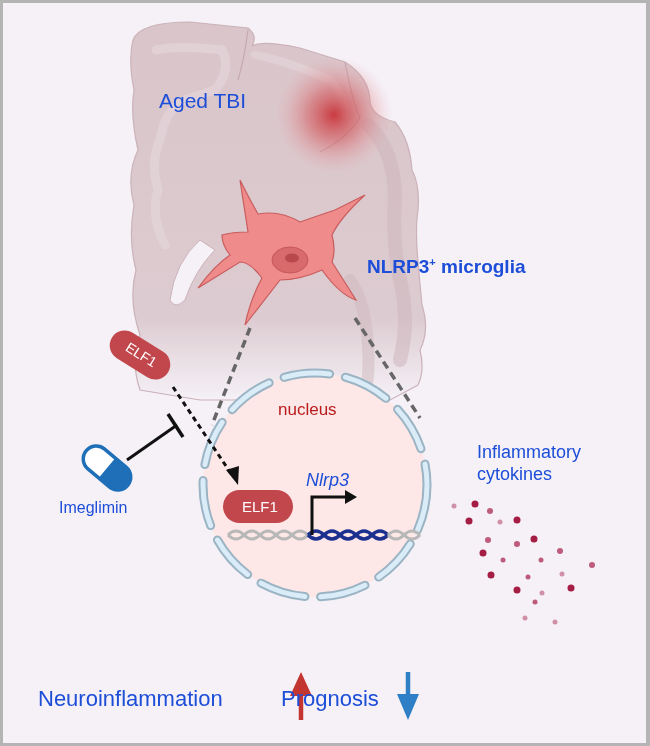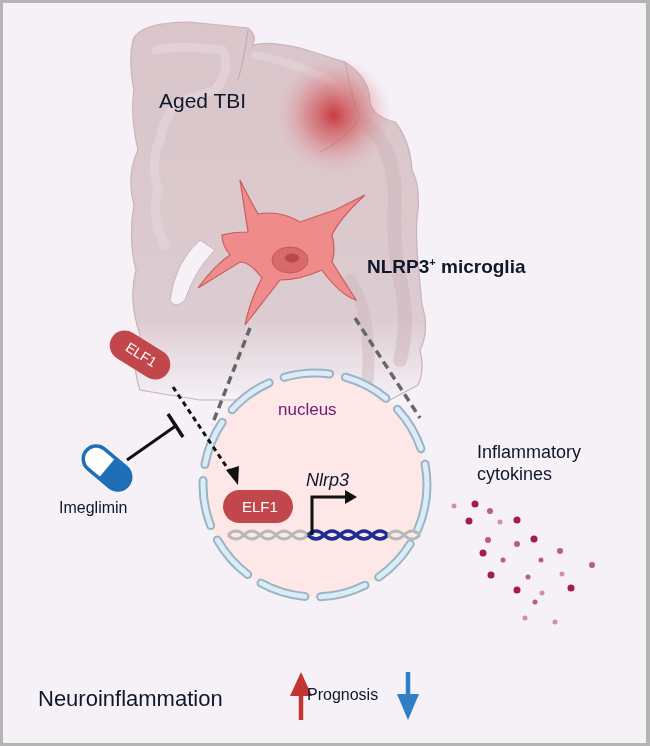--- a/index.html
+++ b/index.html
@@ -1,19 +1,19 @@
 <!DOCTYPE html>
 <html><head>
 <meta charset="utf-8">
 <style>
   html, body { margin:0; padding:0; }
   body { width:650px; height:746px; background:#b4b4b4; font-family:"Liberation Sans", sans-serif; overflow:hidden; }
   #frame { position:absolute; left:3px; top:3px; width:643px; height:740px; background:#f5f1f7; overflow:hidden; }
   svg { position:absolute; left:0; top:0; }
-  .lbl { position:absolute; color:#0f172a; font-family:"Liberation Sans", sans-serif; white-space:nowrap; }
+  .lbl { position:absolute; color:#1d4ed8; font-family:"Liberation Sans", sans-serif; white-space:nowrap; }
 </style>
 </head>
 <body>
 
 <div id="frame">
   <svg width="643" height="740" viewBox="3 3 643 740">
     <defs>
       <radialGradient id="lesionGrad" cx="0.5" cy="0.5" r="0.5">
         <stop offset="0" stop-color="#c8343a" stop-opacity="0.95"></stop>
         <stop offset="0.45" stop-color="#d45a5e" stop-opacity="0.55"></stop>
@@ -116,24 +116,24 @@
       <path d="M290 696 L301 672 L312 696 Z" fill="#c23530"></path>
     </g>
     <g>
       <line x1="408" y1="672" x2="408" y2="700" stroke="#2f7fc7" stroke-width="4.5"></line>
       <path d="M397 694 L408 720 L419 694 Z" fill="#2f7fc7"></path>
     </g>
   </svg>
 
   <div class="lbl" style="left:156px;top:86px;font-size:21px;">Aged TBI</div>
   <div class="lbl" style="left:364px;top:253px;font-size:19px;font-weight:bold;"><span>NLRP3</span><sup style="font-size:11px;">+</sup><span> microglia</span></div>
-  <div class="lbl" style="left:275px;top:397px;font-size:17px;color:#701a75;">nucleus</div>
+  <div class="lbl" style="left:275px;top:397px;font-size:17px;color:#b91c1c;">nucleus</div>
   <div class="lbl" style="left:239px;top:495px;font-size:15px;color:#fff;">ELF1</div>
   <div class="lbl" style="left:120px;top:345px;font-size:14px;color:#fff;transform:rotate(32deg);transform-origin:20px 10px;">ELF1</div>
   <div class="lbl" style="left:303px;top:467px;font-size:18px;font-style:italic;">Nlrp3</div>
   <div class="lbl" style="left:56px;top:496px;font-size:16px;">Imeglimin</div>
   <div class="lbl" style="left:35px;top:683px;font-size:22px;">Neuroinflammation</div>
   <div class="lbl" style="left:474px;top:438px;font-size:18px;line-height:22px;">
       <div>Inflammatory</div>
       <div>cytokines</div>
     </div>
-  <div class="lbl" style="left:304px;top:683px;font-size:16px;text-align:right;">Prognosis</div>
+  <div class="lbl" style="left:278px;top:683px;font-size:22px;text-align:right;">Prognosis</div>
 </div>
 
 </body></html>

